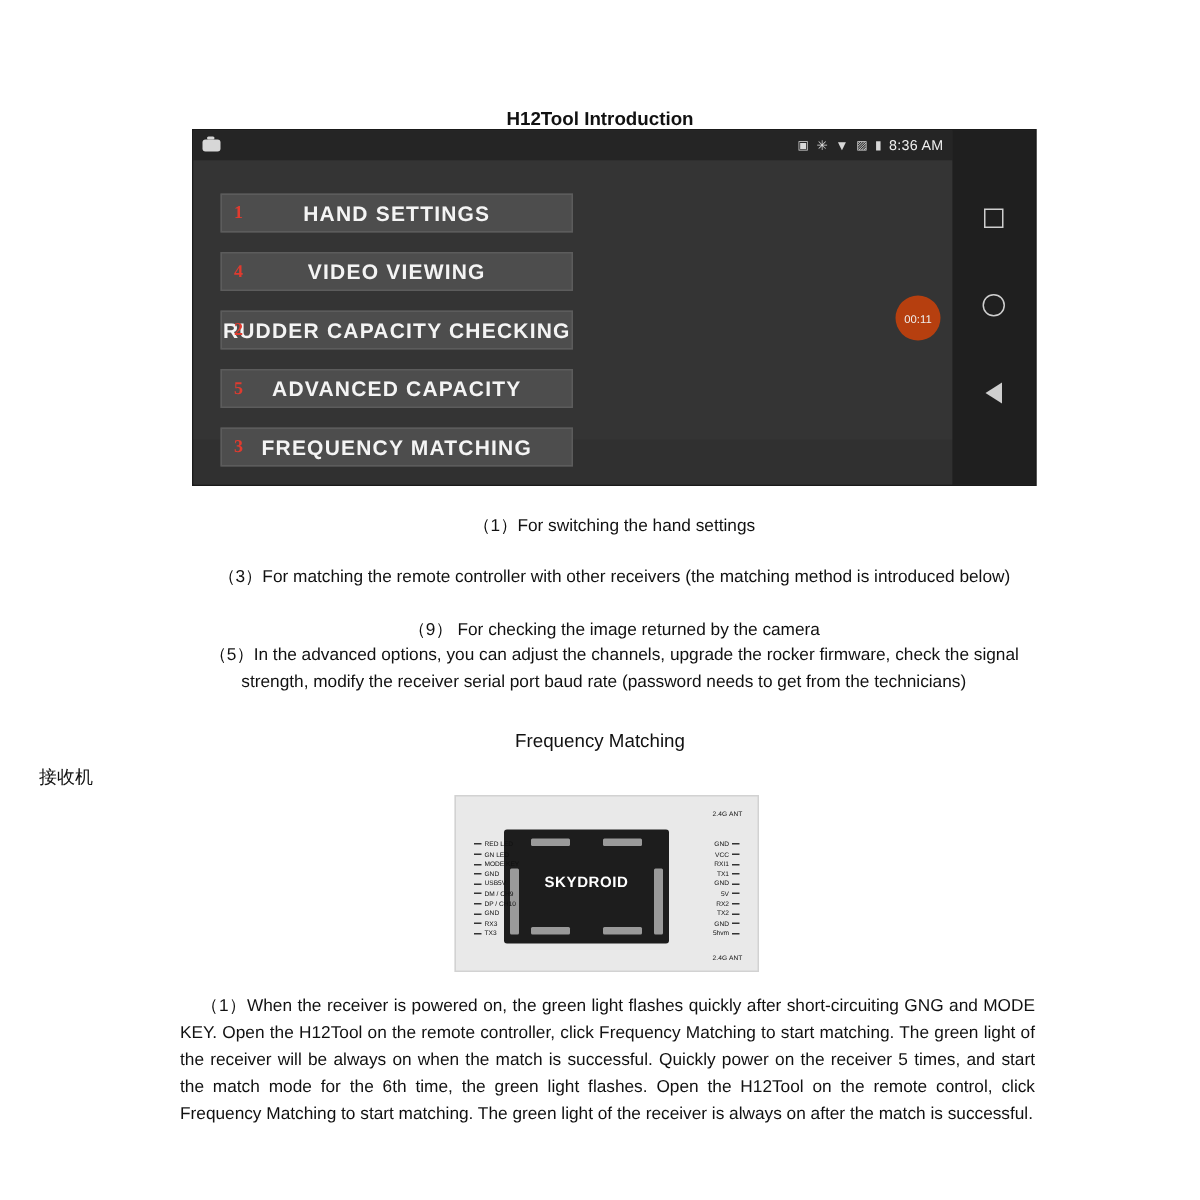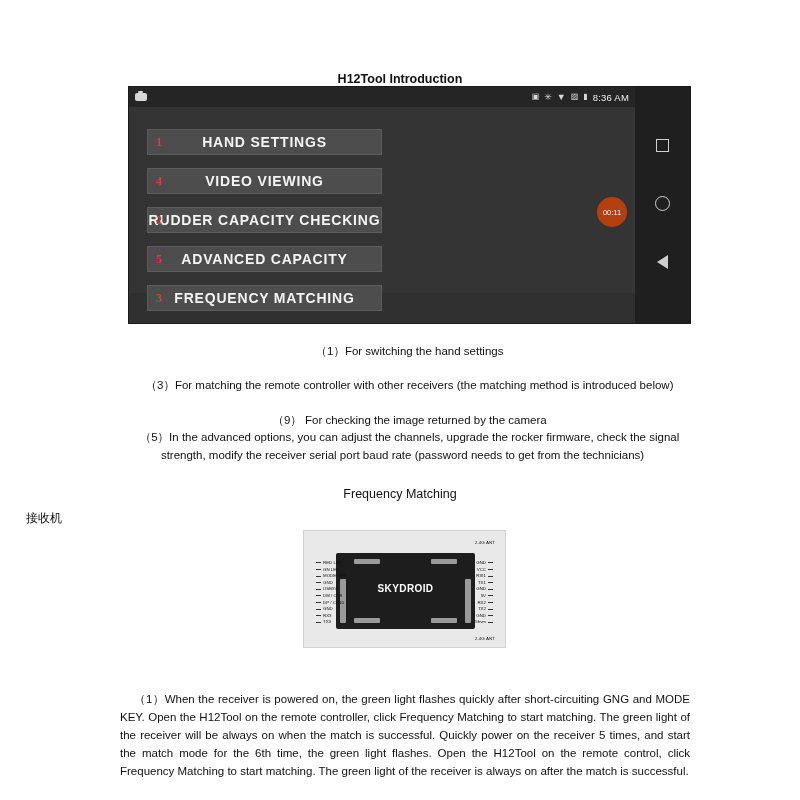--- a/index.html
+++ b/index.html
@@ -222,21 +222,21 @@
     width: 203px;
     height: 118px;
     background: #e9e9e9;
     border: 1px solid #d2d2d2;
     box-sizing: border-box;
   }
   .board {
     position: absolute;
     left: 32px;
     top: 22px;
-    width: 139px;
+    width: 110px;
     height: 76px;
     background: #1d1d1d;
     border-radius: 2px;
   }
   .board-name {
     position: absolute;
     left: 0; right: 0;
     top: 30px;
     text-align: center;
     color: #ffffff;
@@ -279,21 +279,21 @@
   
   .footer-para {
     position: absolute;
     left: 120px;
     top: 662px;
     width: 570px;
     font-size: 11.5px;
     line-height: 18px;
     color: #111;
   }
-  .footer-para .indent-first { text-indent: 14px; display: block; margin-top: 28px; }
+  .footer-para .indent-first { text-indent: 14px; display: block; }
   .justify { text-align: justify; }
 </style>
 </head>
 <body>
 
 <div class="page">
 
   <div class="doc-title">H12Tool Introduction</div>
 
   <div class="tablet">

